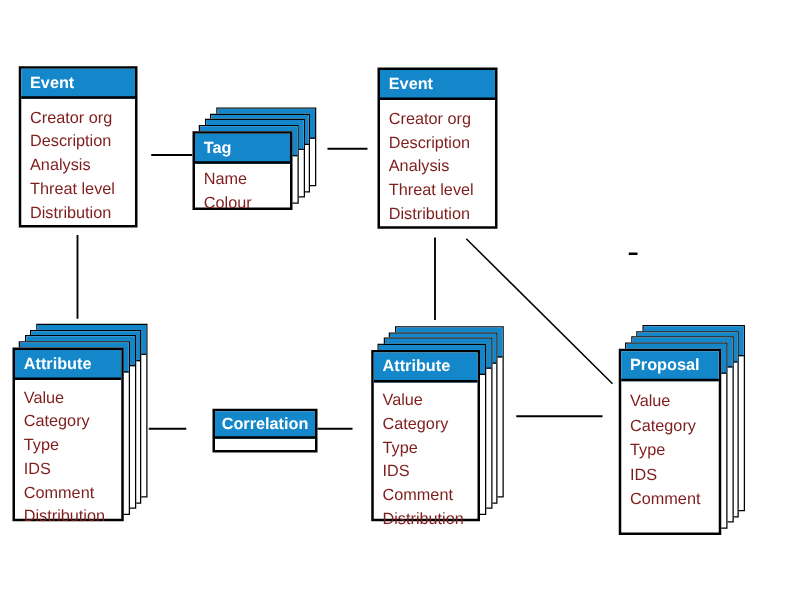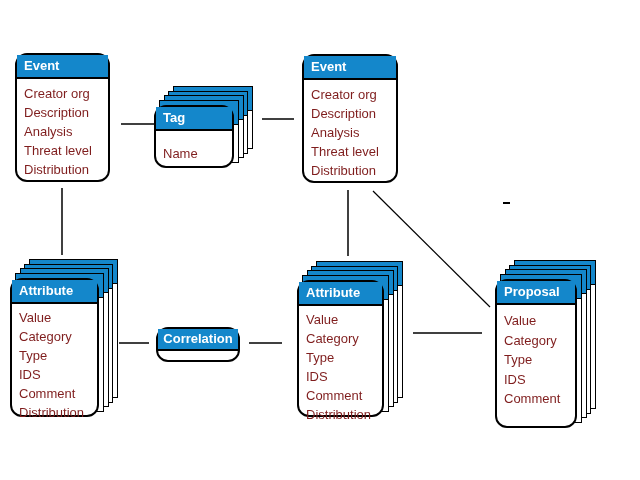--- a/index.html
+++ b/index.html
@@ -20,28 +20,28 @@
     background:var(--accent); color:#fff; font-weight:bold; font-size:13px;
     height:22px; line-height:22px; padding-left:7px;
     border-bottom:2px solid var(--border); box-sizing:content-box;
   }
   .entity.back .hdr { border-bottom-width:1px; height:23px; padding-left:0; }
   .entity .hdr.center { padding-left:0; text-align:center; }
   .rows { padding-top:5px; }
   .row { font-size:13px; line-height:19px; padding-left:7px; color:#7f1d1d; white-space:nowrap; }
   .rows.tight { padding-top:4px; }
   .rows.loose { padding-top:6px; } .rows.loose .row { line-height:19.5px; }
-  .rows.tag { padding-top:14px; } .rows.tag .row { line-height:18.5px; }
+  .rows.tag { padding-top:3px; } .rows.tag .row { line-height:18.5px; }
 
   
   .b1 { left:5px;  top:-5px;  }
   .b2 { left:10px; top:-10px; }
   .b3 { left:14px; top:-14px; }
   .b4 { left:19px; top:-19px; }
-  .front { left:0; top:0; z-index:5;border-radius:12px; }
+  .front { left:0; top:0; z-index:5; }
   .b1{z-index:4}.b2{z-index:3}.b3{z-index:2}.b4{z-index:1}
 </style>
 </head>
 <body>
 
 <div id="canvas">
 
   <svg id="wires" viewBox="0 0 640 480">
     <line x1="121" y1="124" x2="154" y2="124" stroke="#000" stroke-width="1.5"></line>
     <line x1="262" y1="119" x2="294" y2="119" stroke="#000" stroke-width="1.5"></line>
@@ -77,20 +77,21 @@
     <div class="entity back b2" style="width:80px; height:63px;">
         <div class="hdr"></div>
       </div>
     <div class="entity back b1" style="width:80px; height:63px;">
         <div class="hdr"></div>
       </div>
     <div class="entity front" style="width:80px; height:63px;">
       <div class="hdr">Tag</div>
       <div class="rows tag">
         <div class="row">Name</div>
+        <div class="row">Colour</div>
       </div>
     </div>
   </div>
 
   <div class="stack" style="left:302px; top:54px; width:96px; height:129px;">
     <div class="entity front" style="width:96px; height:129px;">
       <div class="hdr">Event</div>
       <div class="rows">
         <div class="row">Creator org</div>
         <div class="row">Description</div>
@@ -120,21 +121,21 @@
         <div class="row">Value</div>
         <div class="row">Category</div>
         <div class="row">Type</div>
         <div class="row">IDS</div>
         <div class="row">Comment</div>
         <div class="row">Distribution</div>
       </div>
     </div>
   </div>
 
-  <div class="stack" style="left:156px; top:327px; width:63px; height:35px;">
+  <div class="stack" style="left:170px; top:327px; width:63px; height:35px;">
     <div class="entity front" style="width:84px; height:35px;">
       <div class="hdr center" style="height:20px; line-height:20px;">Correlation</div>
     </div>
   </div>
 
   <div class="stack" style="left:297px; top:280px; width:87px; height:137px;">
     <div class="entity back b4" style="width:87px; height:137px;">
         <div class="hdr"></div>
       </div>
     <div class="entity back b3" style="width:87px; height:137px;">

